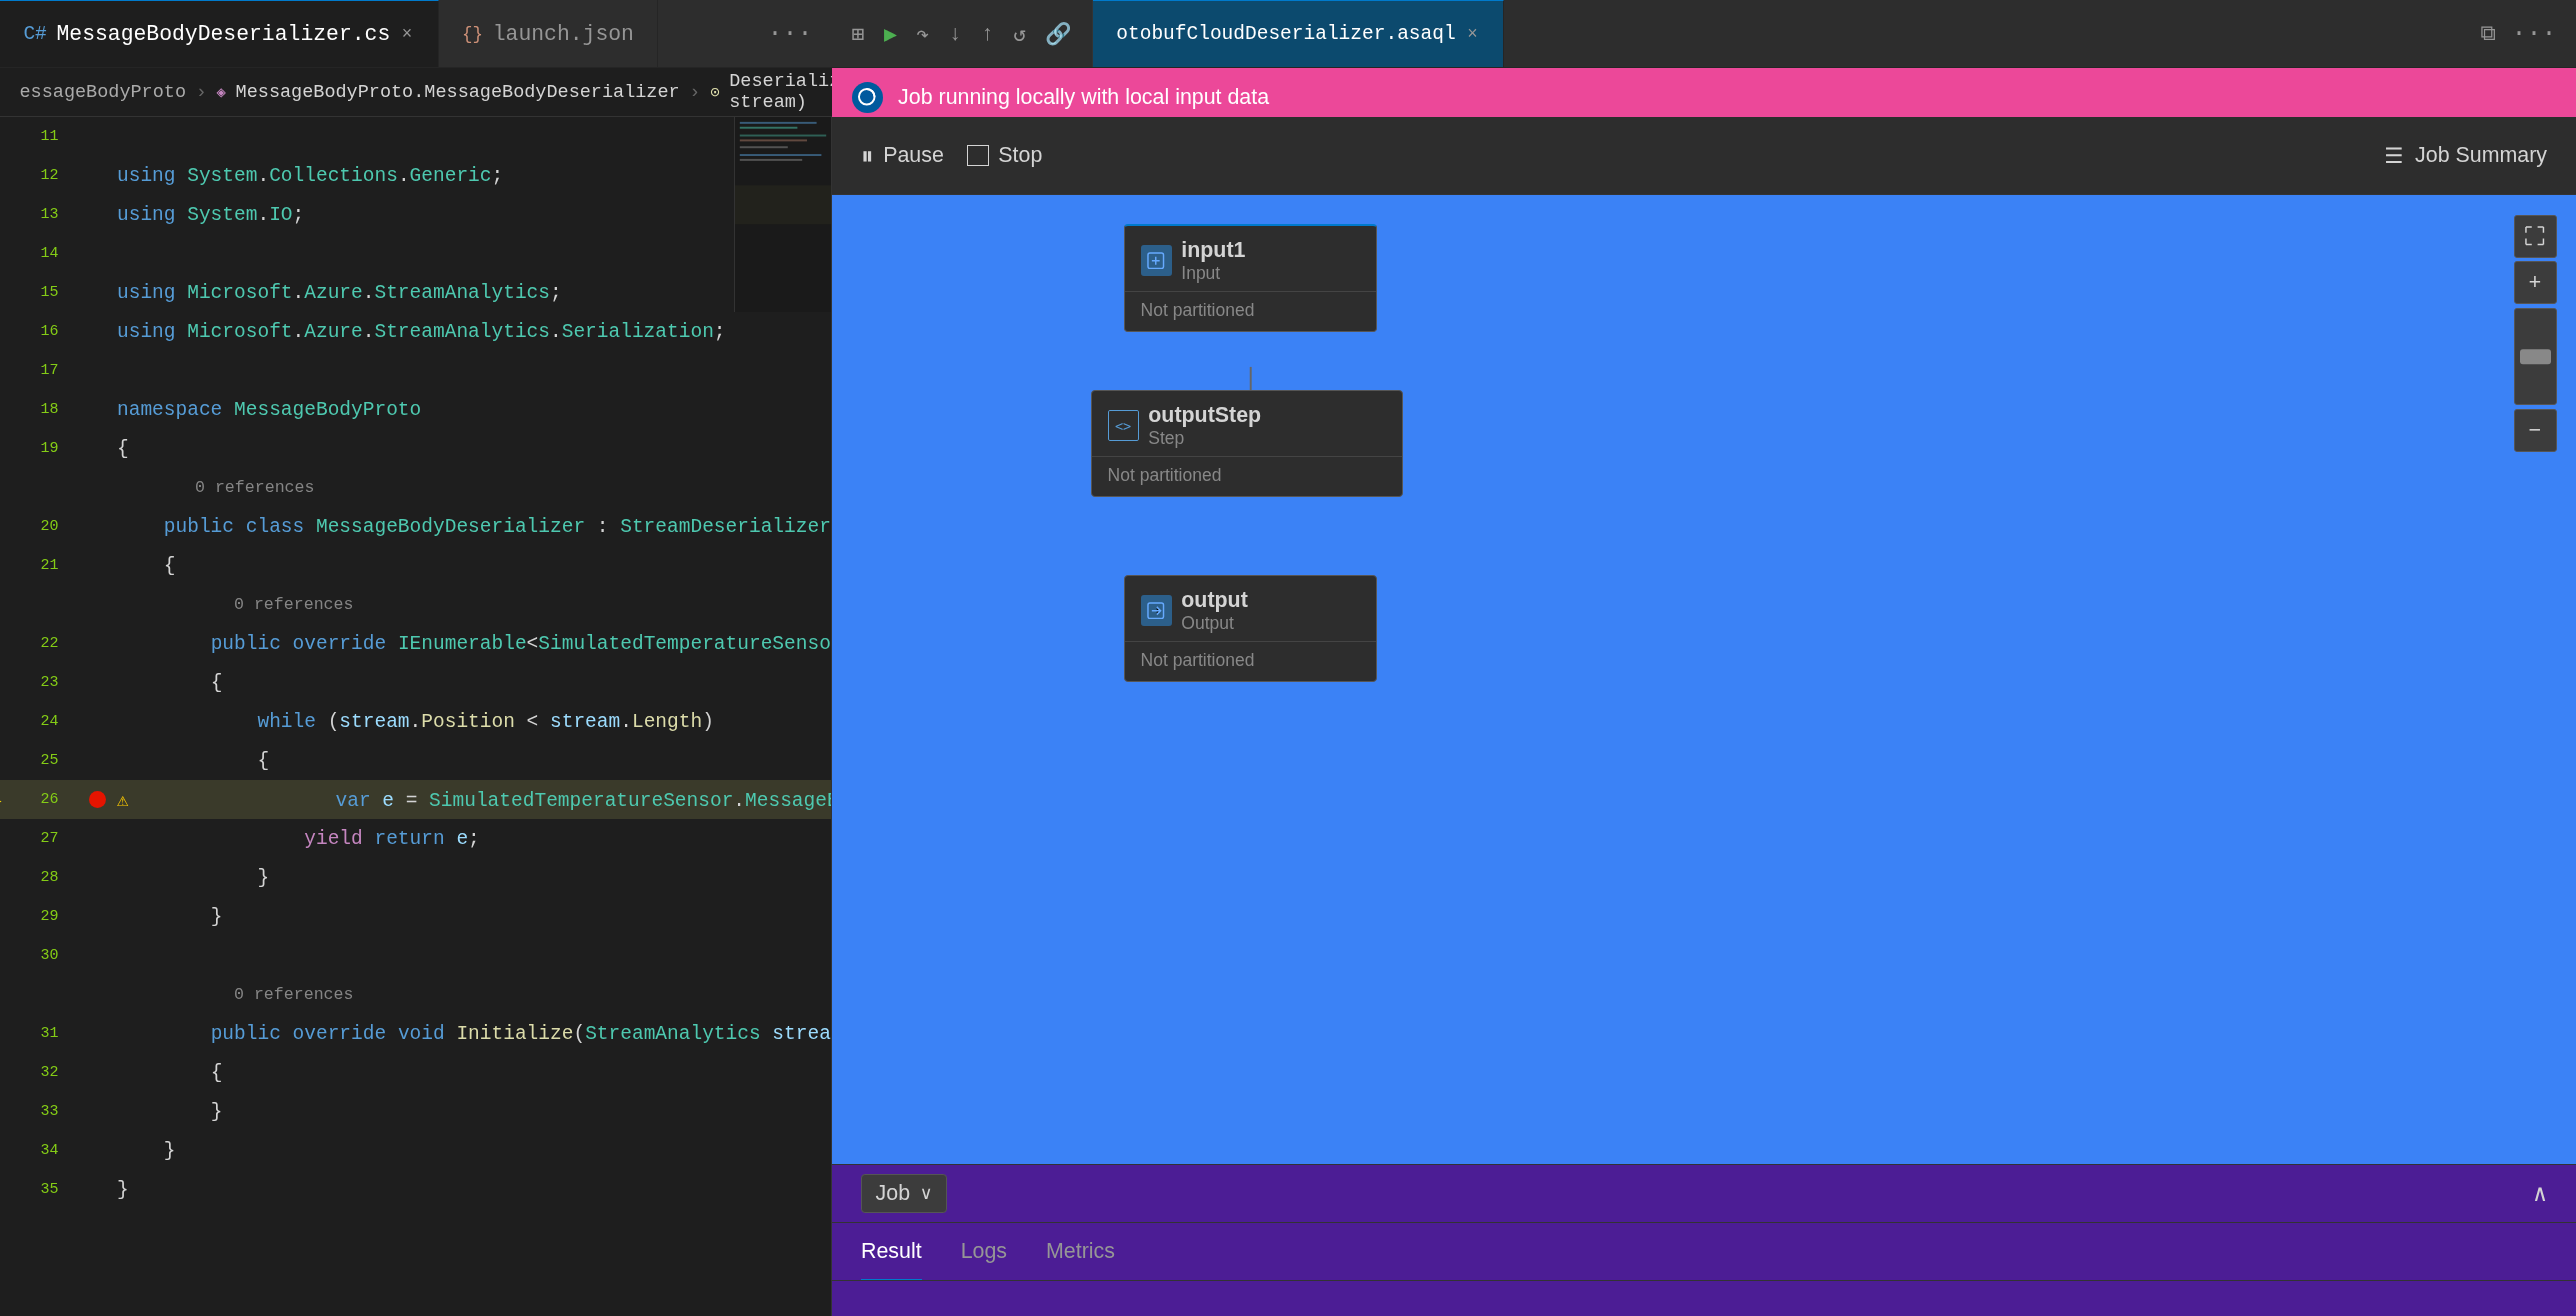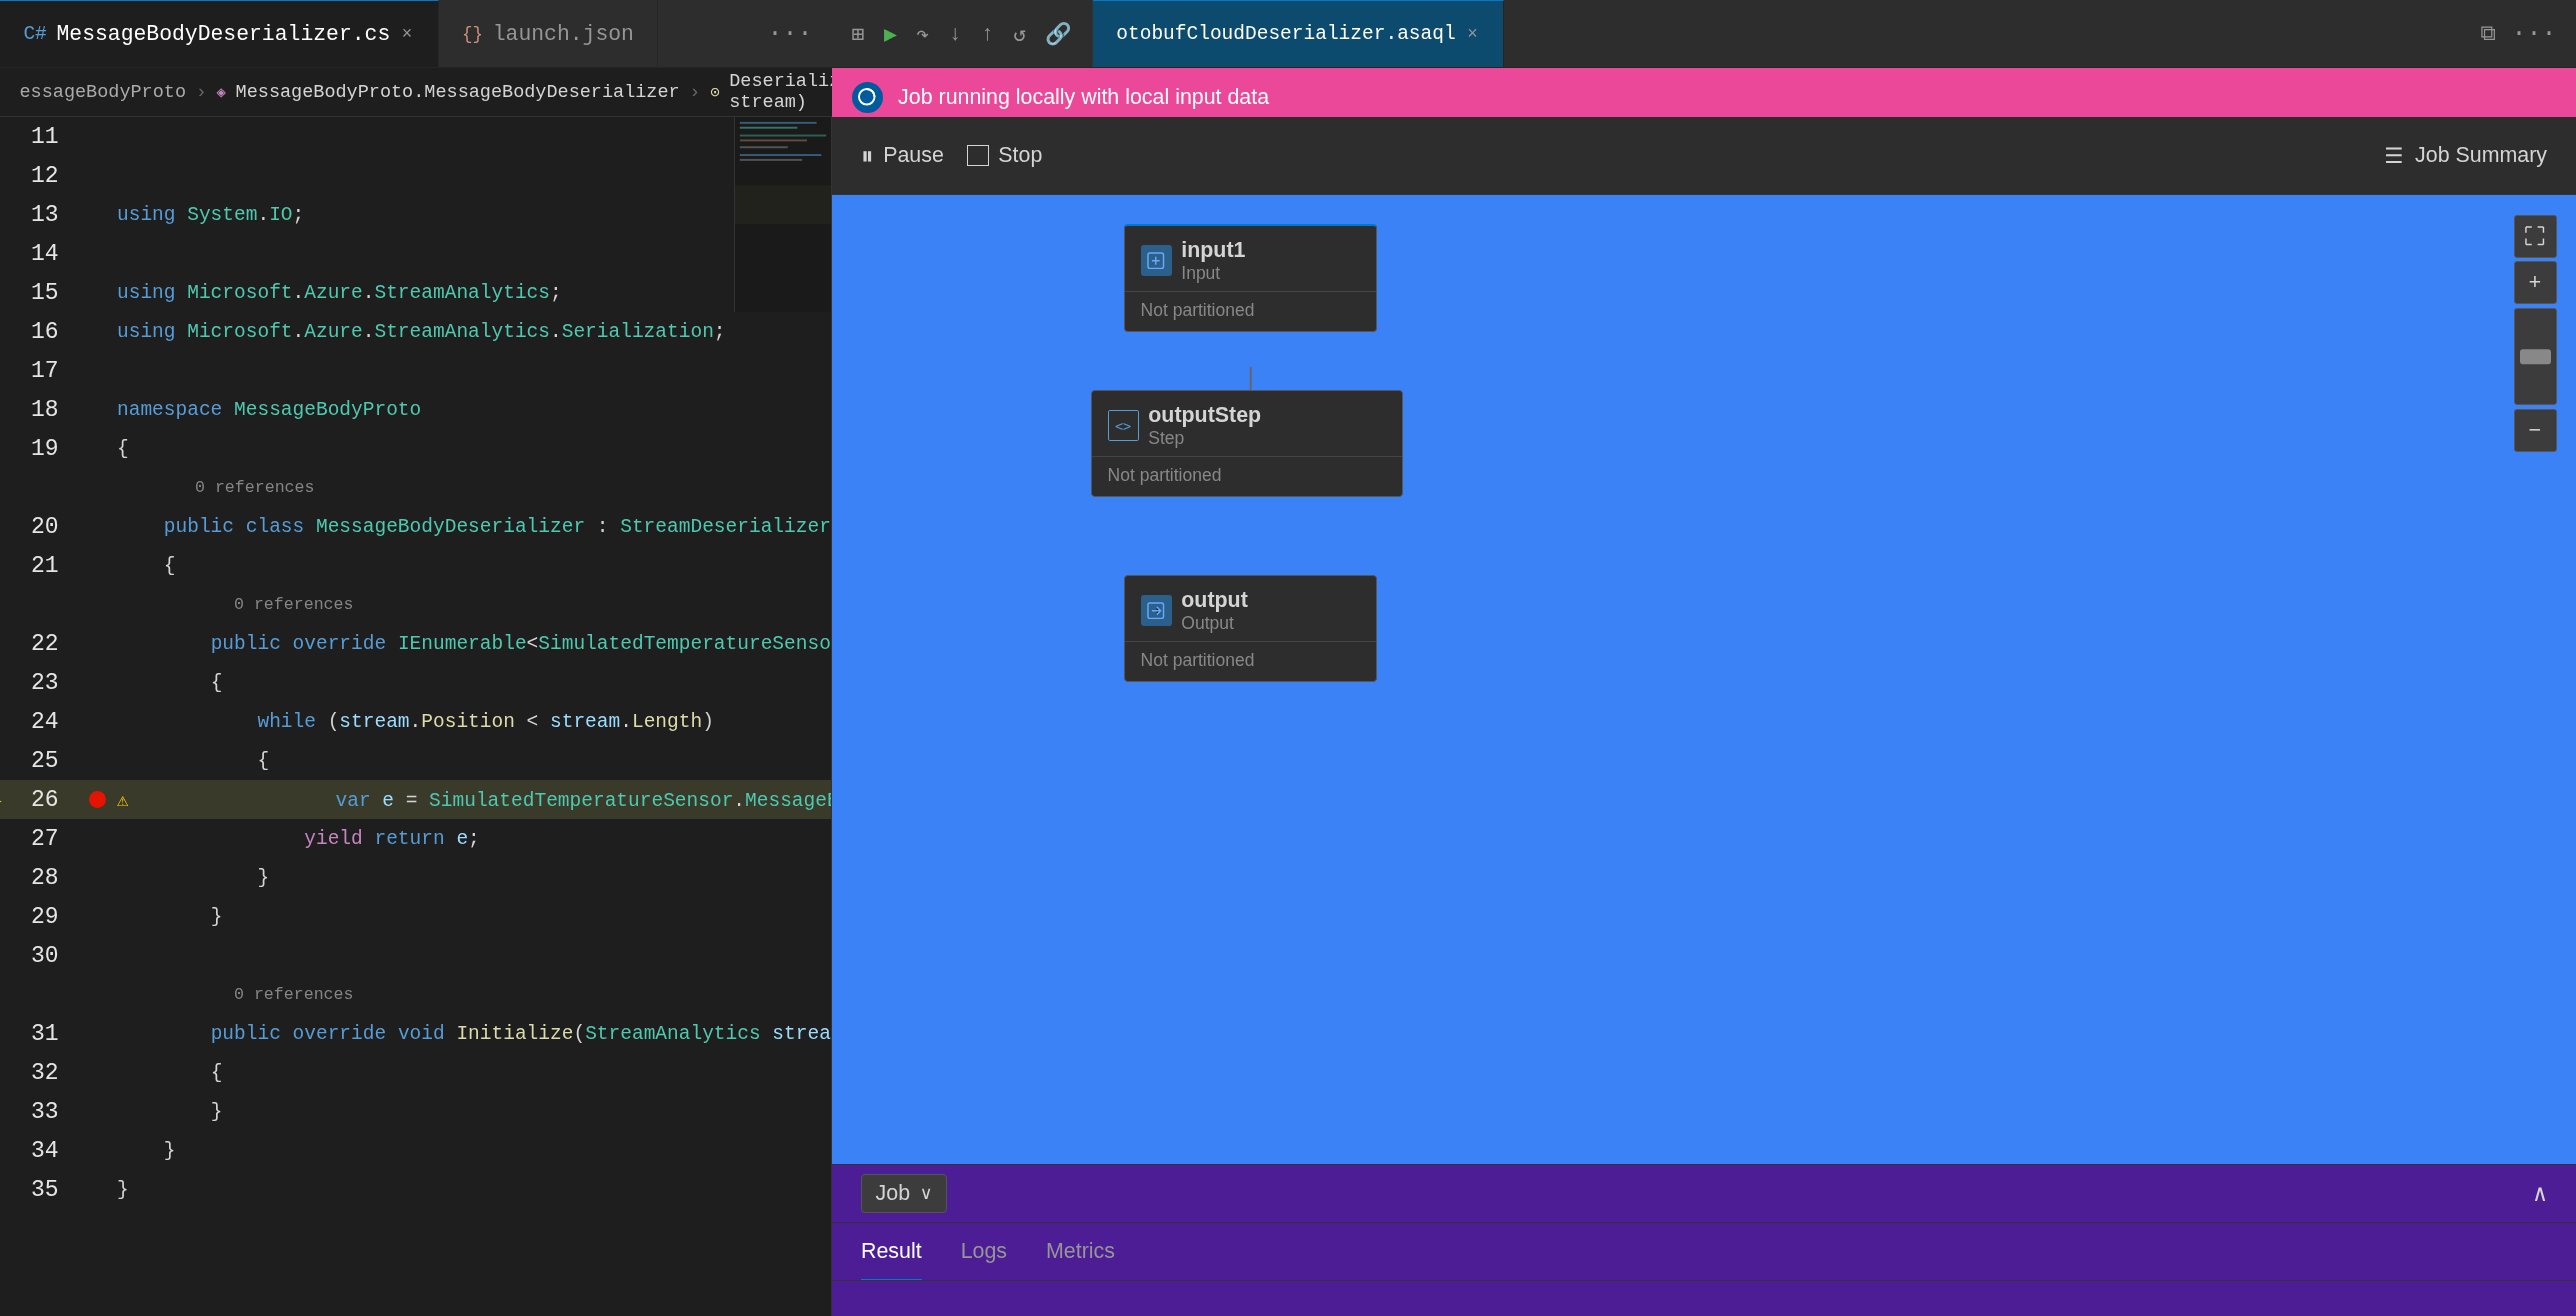--- a/index.html
+++ b/index.html
@@ -94,22 +94,22 @@
       align-items: center;
       position: relative;
     }
     .code-line.highlighted {
       background: #3a3a2a;
     }
     .line-num-area {
       width: 78px;
       text-align: right;
       padding-right: 19.5px;
-      color: #e5e5e5;
-      font-size: 23px;
+      color: #84cc16;
+      font-size: 15px;
       user-select: none;
       flex-shrink: 0;
       display: flex;
       align-items: center;
       justify-content: flex-end;
     }
     .line-gutter {
       width: 39px;
       flex-shrink: 0;
       display: flex;
@@ -513,20 +513,23 @@
 
           <div class="code-line">
             <div class="line-num-area">11</div>
             <div class="line-gutter"></div>
             <div class="line-content"></div>
           </div>
 
           <div class="code-line">
             <div class="line-num-area">12</div>
             <div class="line-gutter"></div>
+            <div class="line-content">
+              <span class="kw">using</span> <span class="ns">System</span><span class="punct">.</span><span class="ns">Collections</span><span class="punct">.</span><span class="ns">Generic</span><span class="punct">;</span>
+            </div>
           </div>
 
           <div class="code-line">
             <div class="line-num-area">13</div>
             <div class="line-gutter"></div>
             <div class="line-content">
               <span class="kw">using</span> <span class="ns">System</span><span class="punct">.</span><span class="ns">IO</span><span class="punct">;</span>
             </div>
           </div>
 

